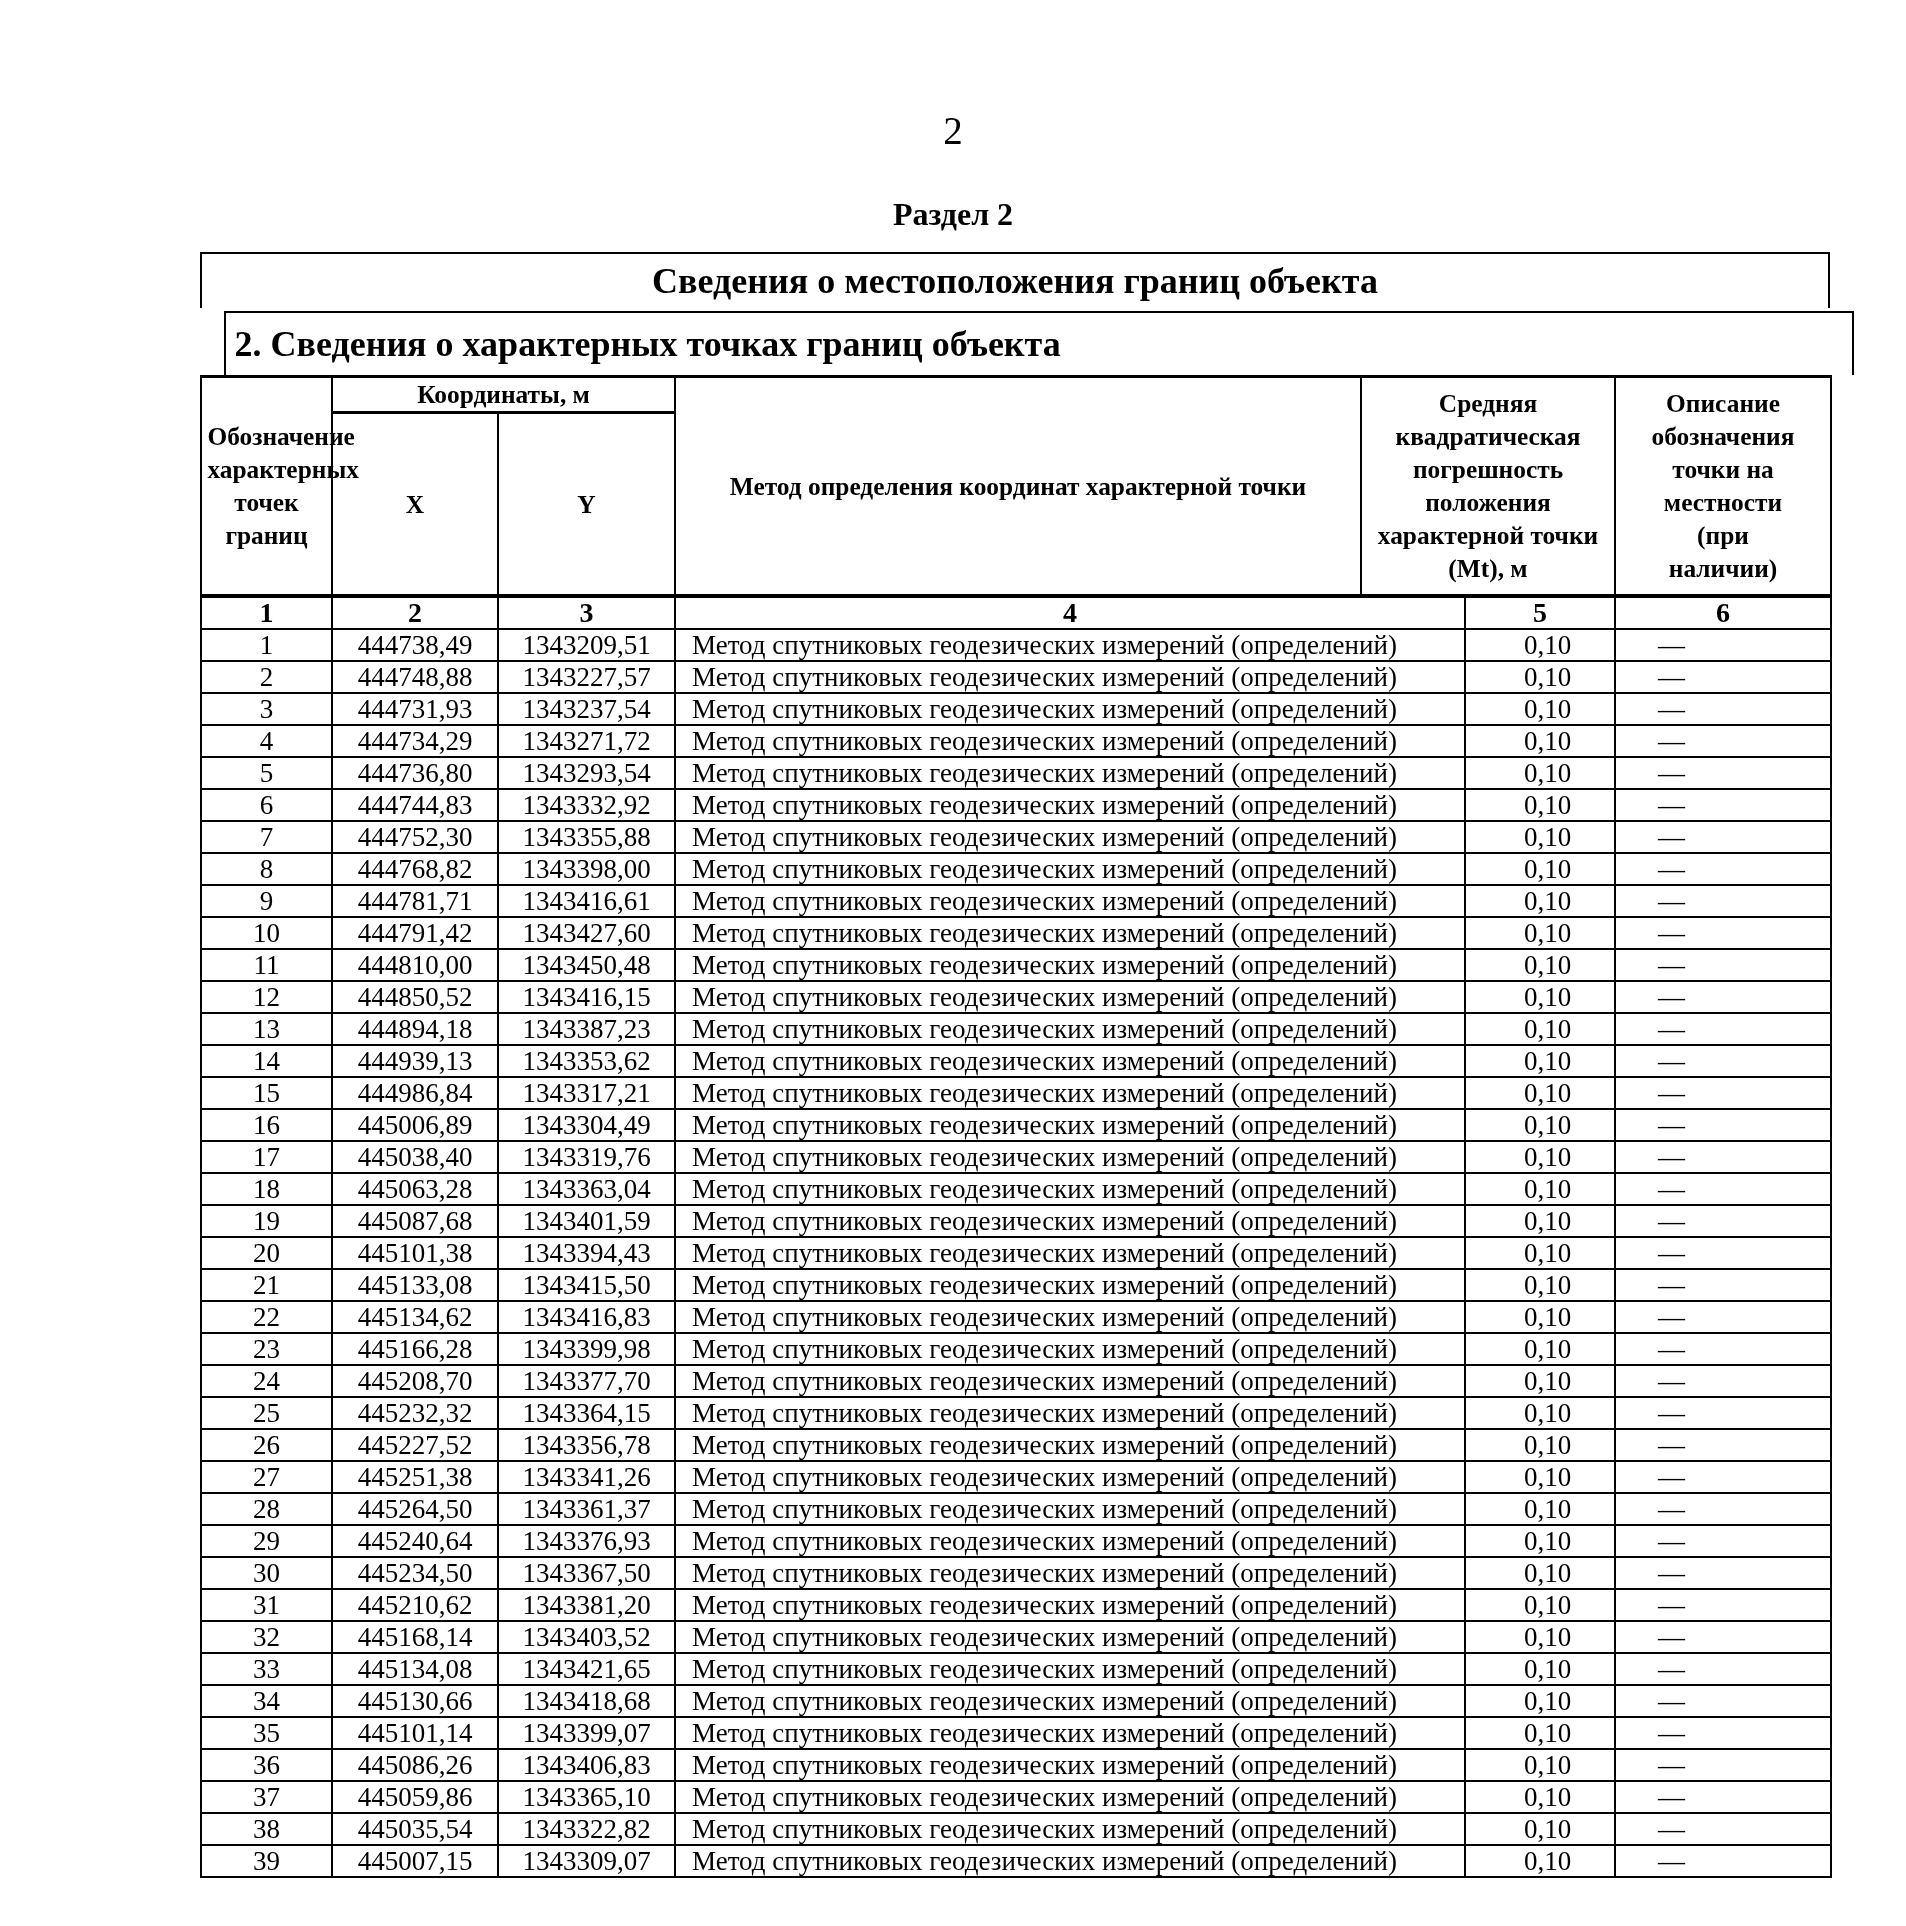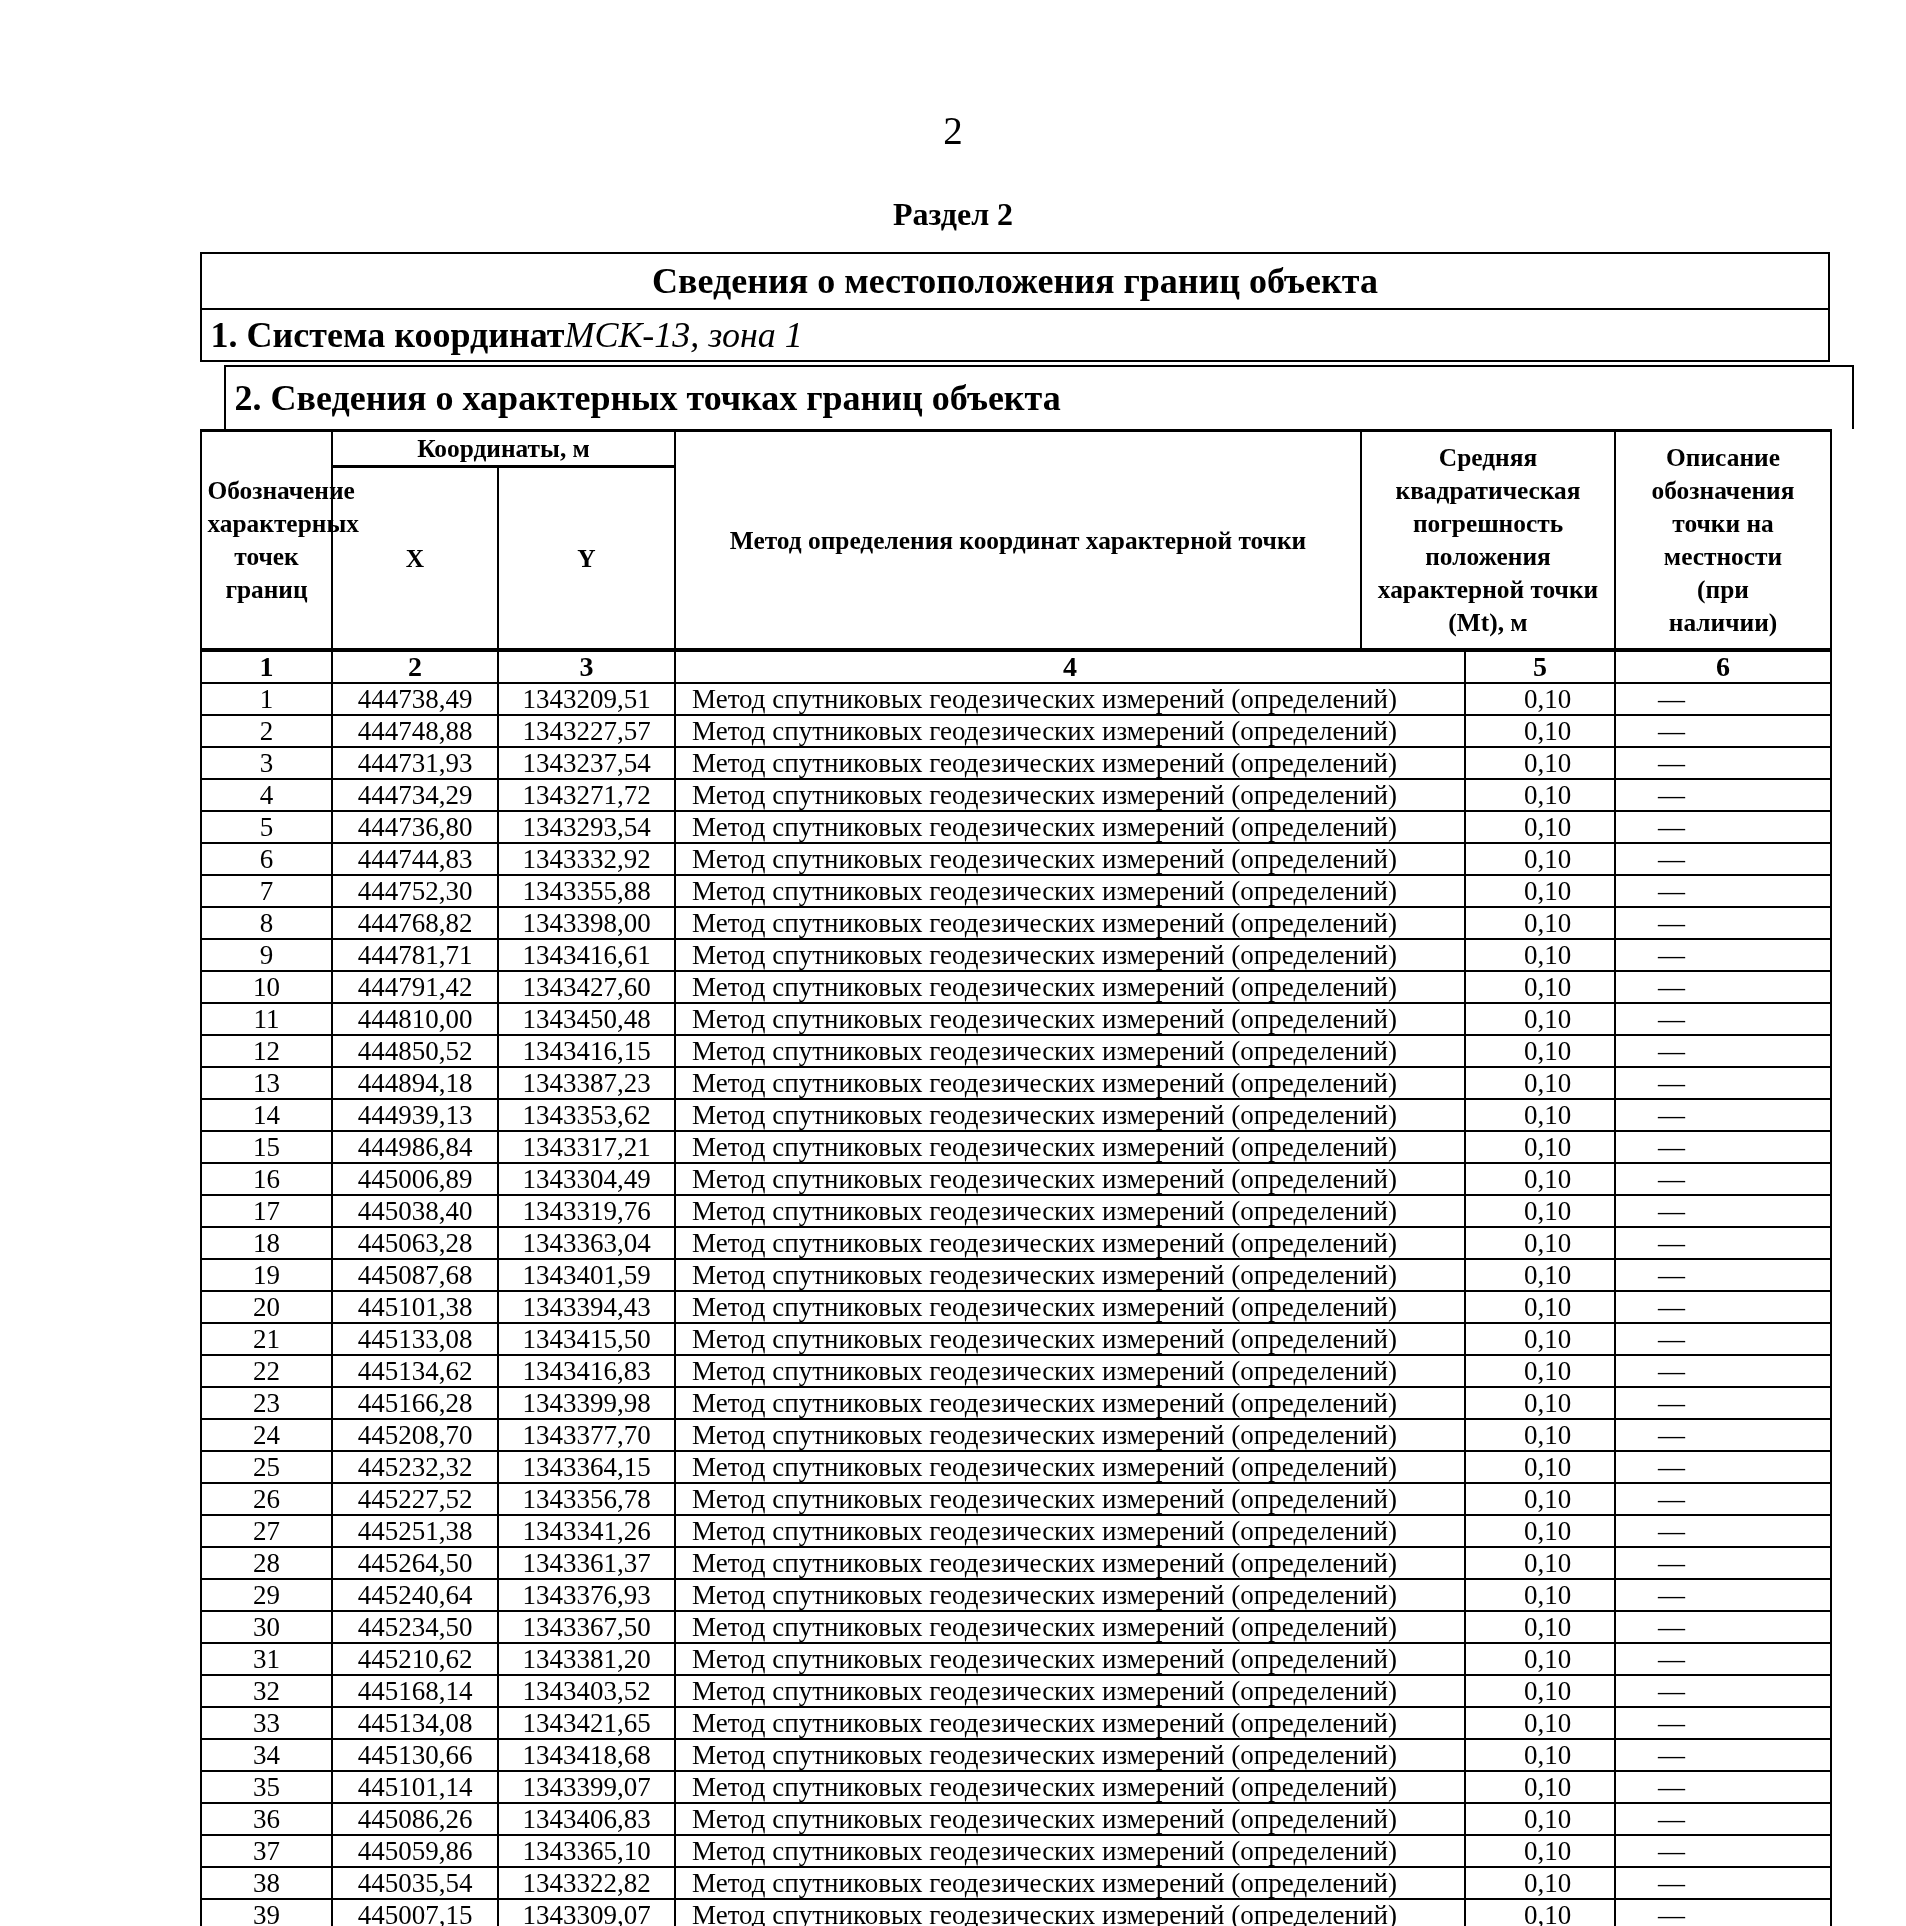--- a/index.html
+++ b/index.html
@@ -28,24 +28,20 @@
   .row td.err { text-align: center; padding-left: 15.4px; }
 </style>
 </head>
 <body>
 
 <div class="page-number">2</div>
 <div class="section-title">Раздел 2</div>
 
 <div class="frame">
   <div class="band title">Сведения о местоположения границ объекта</div>
-  <div class="band system">
-    <span>1. Система координат </span>
-    <span class="italic">МСК-13, зона 1</span>
-  </div>
   <div class="band section">2. Сведения о характерных точках границ объекта</div>
 
   <table>
     <colgroup>
       <col style="width:131px">
       <col style="width:166px">
       <col style="width:177px">
       <col style="width:686px">
       <col style="width:104px">
       <col style="width:150px">

